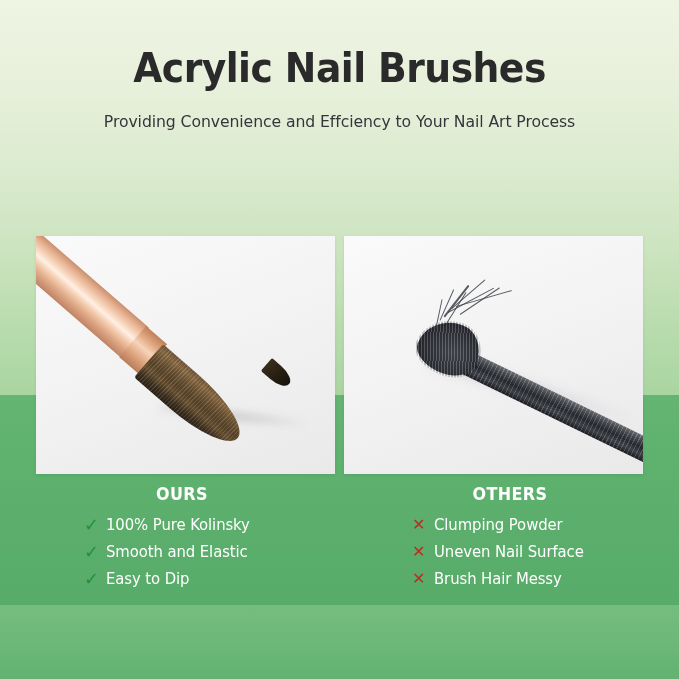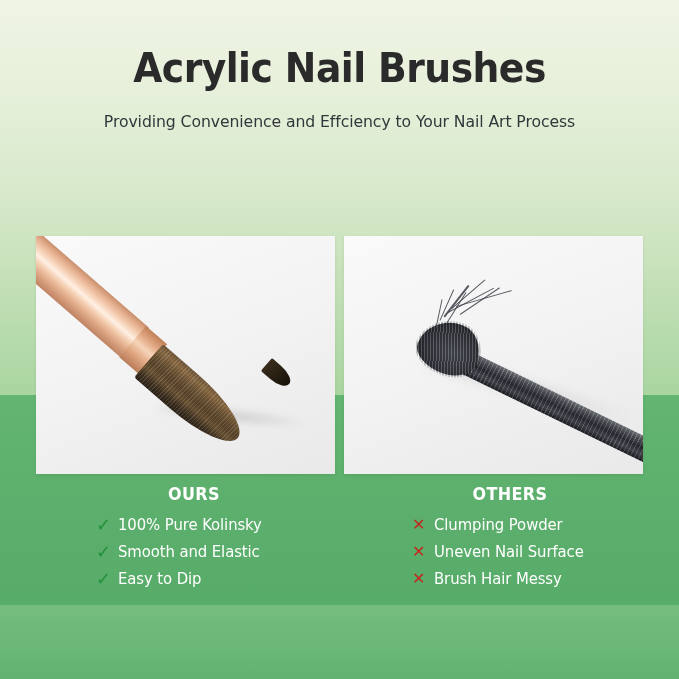--- a/index.html
+++ b/index.html
@@ -289,21 +289,21 @@
     transform: rotate(16deg);
     filter: blur(4px);
   }
 
   
   .col {
     position: absolute;
     top: 484px;
     width: 300px;
   }
-  .col-left  { left: 44px; }
+  .col-left  { left: 32px; }
   .col-right { left: 360px; }
 
   .col-title {
     text-align: center;
     font-family: "DejaVu Sans", sans-serif;
     font-size: 17px;
     font-weight: 700;
     letter-spacing: 0.4px;
     color: #ffffff;
     margin: 0 0 7px 0;

